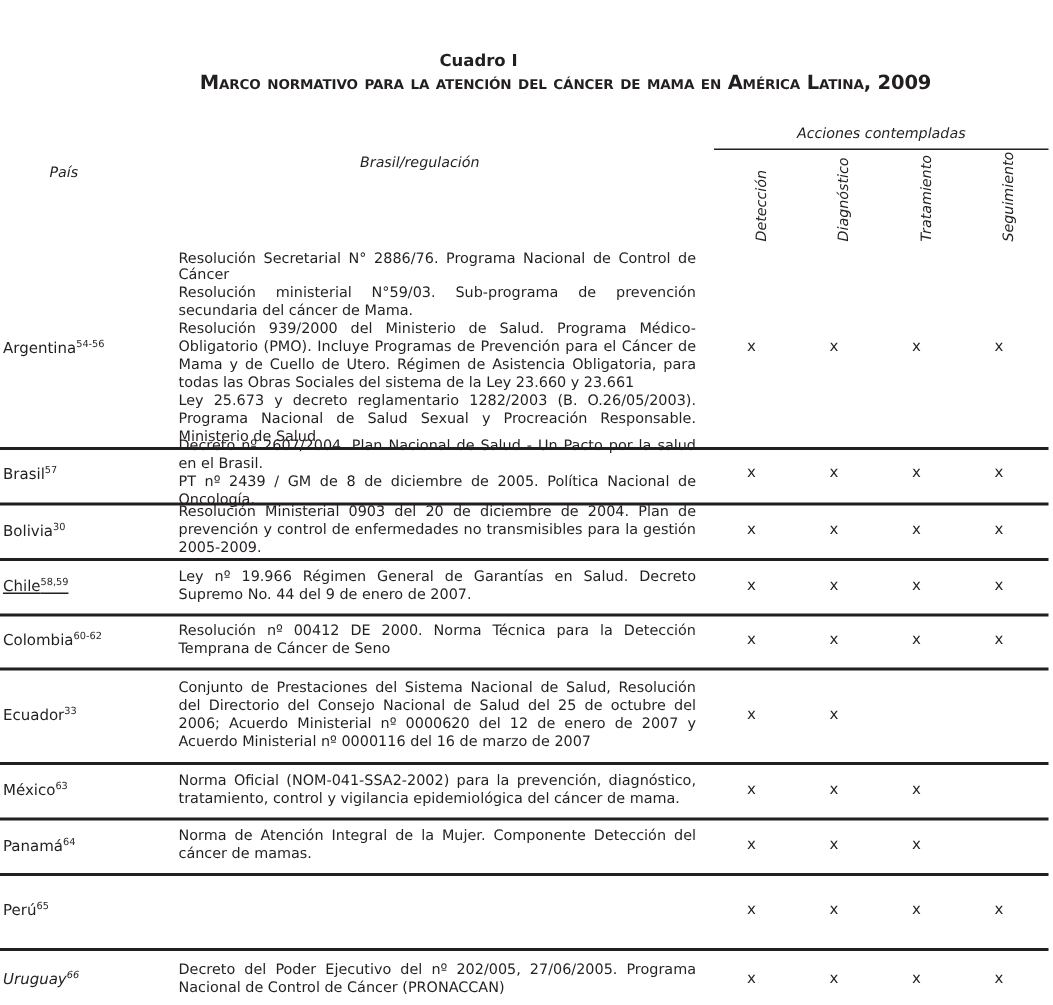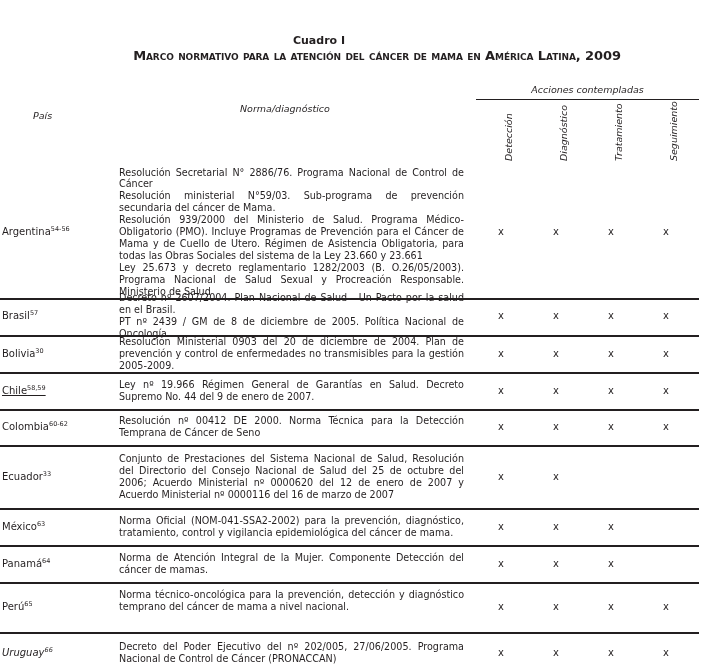--- a/index.html
+++ b/index.html
@@ -54,21 +54,21 @@
     position: absolute; font-size: 10px; width: 12px; text-align: center;
   }
 </style>
 </head>
 <body>
 
 <div class="caption-num">Cuadro I</div>
 <div class="caption-title">Marco normativo para la atención del cáncer de mama en América Latina, 2009</div>
 
 <div class="h-pais">País</div>
-<div class="h-norma">Norma/diagnóstico</div>
+<div class="h-norma">Brasil/regulación</div>
 <div class="h-acciones">Acciones contempladas</div>
 <div class="h-acciones-line"></div>
 
 <div class="vhead" style="left:498px">
     <span>Detección</span>
   </div>
 <div class="vhead" style="left:553px">
     <span>Diagnóstico</span>
   </div>
 <div class="vhead" style="left:608px">
@@ -146,21 +146,20 @@
     <div class="country" style="top: 557px;"><span>Panamá</span><sup>64</sup></div>
     <div class="norma" style="top: 552px;">
       <div>Norma de Atención Integral de la Mujer. Componente Detección del cáncer de mamas.</div>
     </div>
     <div class="mark" style="left: 495px; top: 558px;">x</div>
     <div class="mark" style="left: 550px; top: 558px;">x</div>
     <div class="mark" style="left: 605px; top: 558px;">x</div>
     <div class="row-line" style="top: 582px;"></div>
     <div class="country" style="top: 600px;"><span>Perú</span><sup>65</sup></div>
     <div class="norma" style="top: 589px;">
-      <div> Norma técnico-oncológica para la prevención, detección y diagnóstico temprano del cáncer de mama a nivel nacional.</div>
     </div>
     <div class="mark" style="left: 495px; top: 601px;">x</div>
     <div class="mark" style="left: 550px; top: 601px;">x</div>
     <div class="mark" style="left: 605px; top: 601px;">x</div>
     <div class="mark" style="left: 660px; top: 601px;">x</div>
     <div class="row-line" style="top: 632px;"></div>
     <div class="country" style="top: 646px; font-style: italic;"><span>Uruguay</span><sup>66</sup></div>
     <div class="norma" style="top: 641px;">
       <div>Decreto del Poder Ejecutivo del nº 202/005, 27/06/2005. Programa Nacional de Control de Cáncer (PRONACCAN)</div>
     </div>

